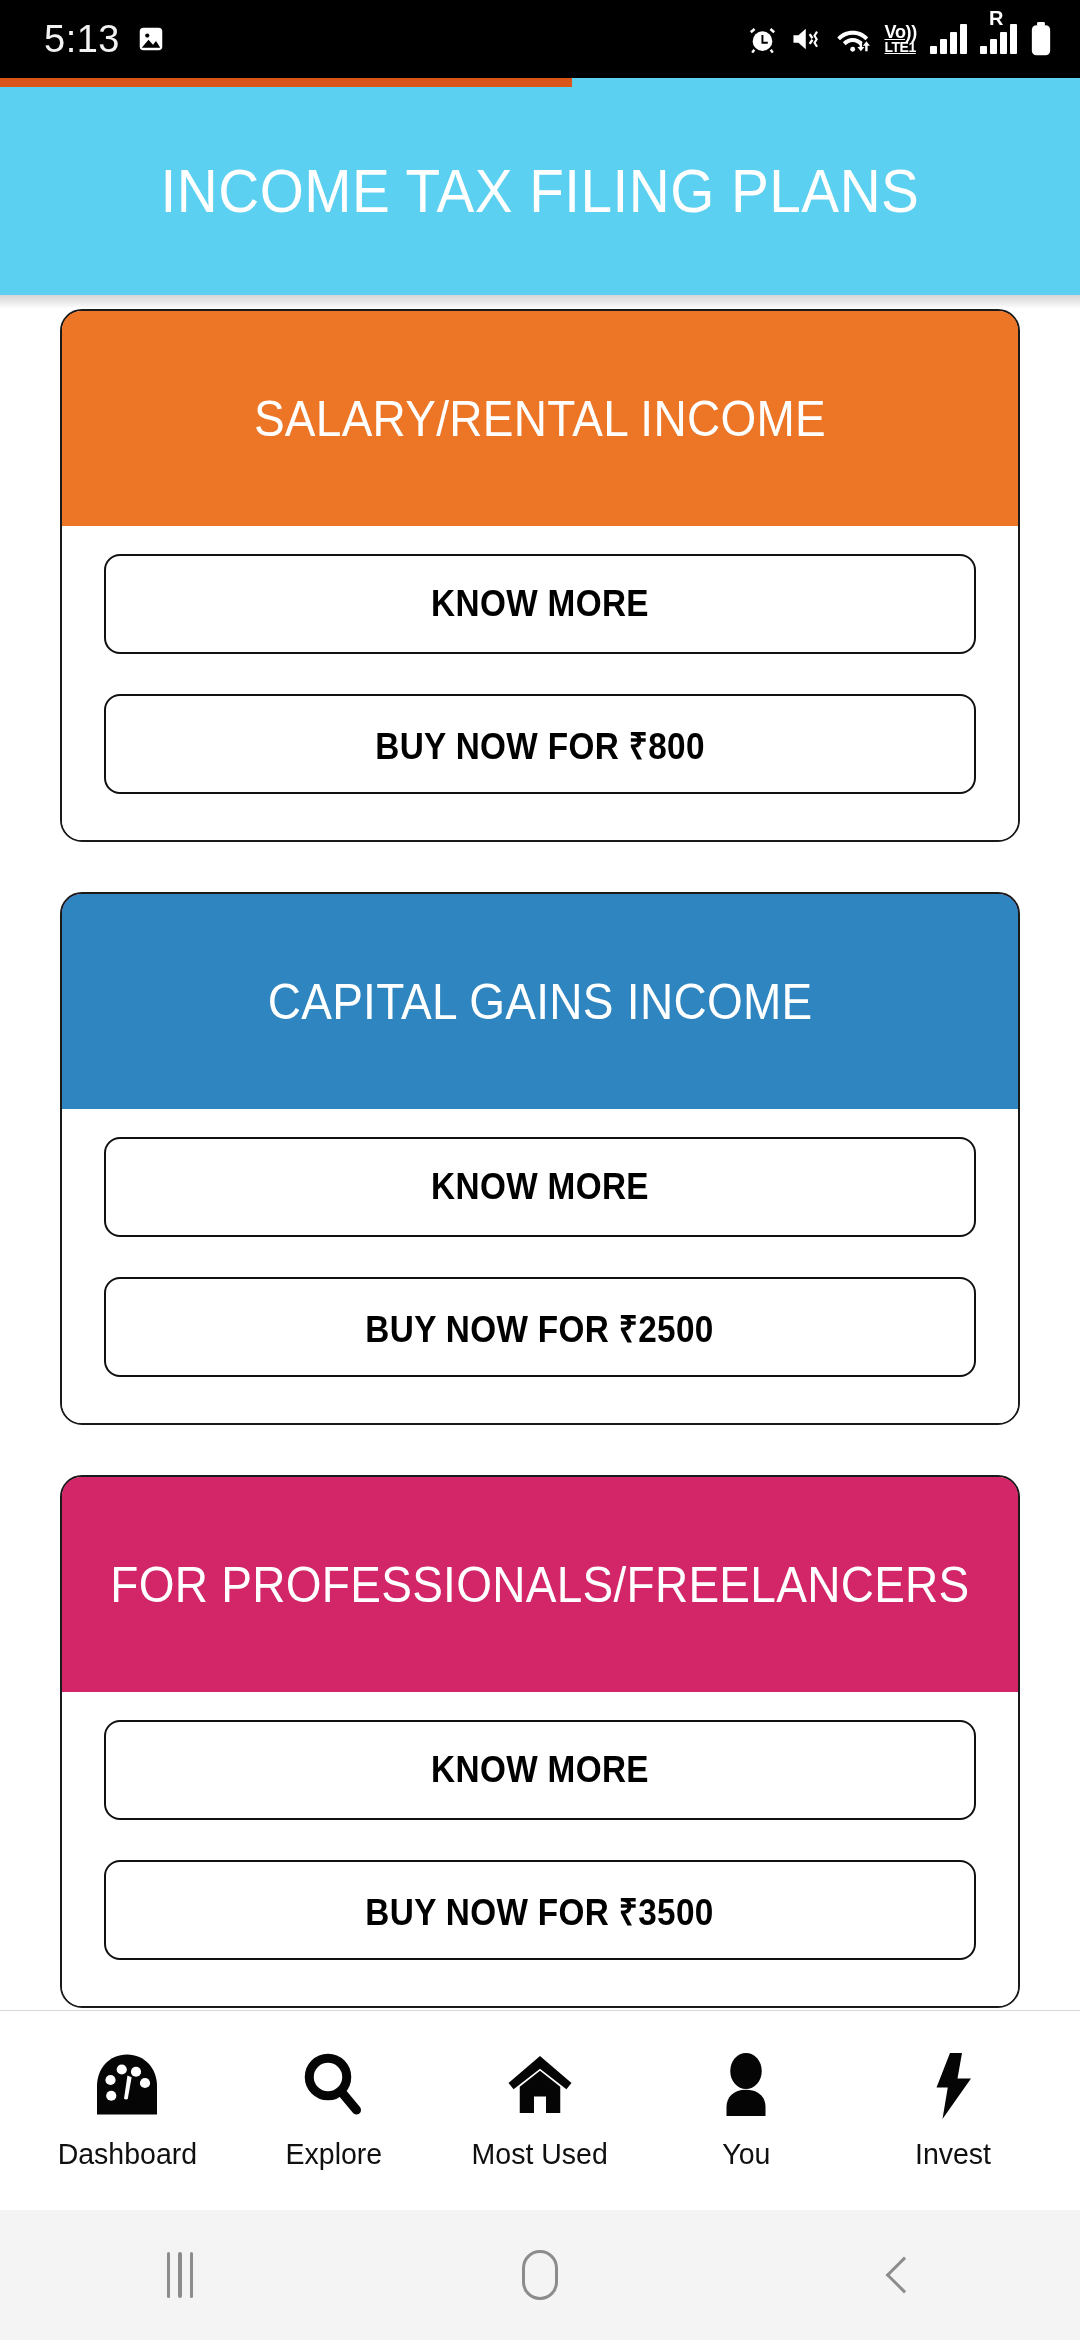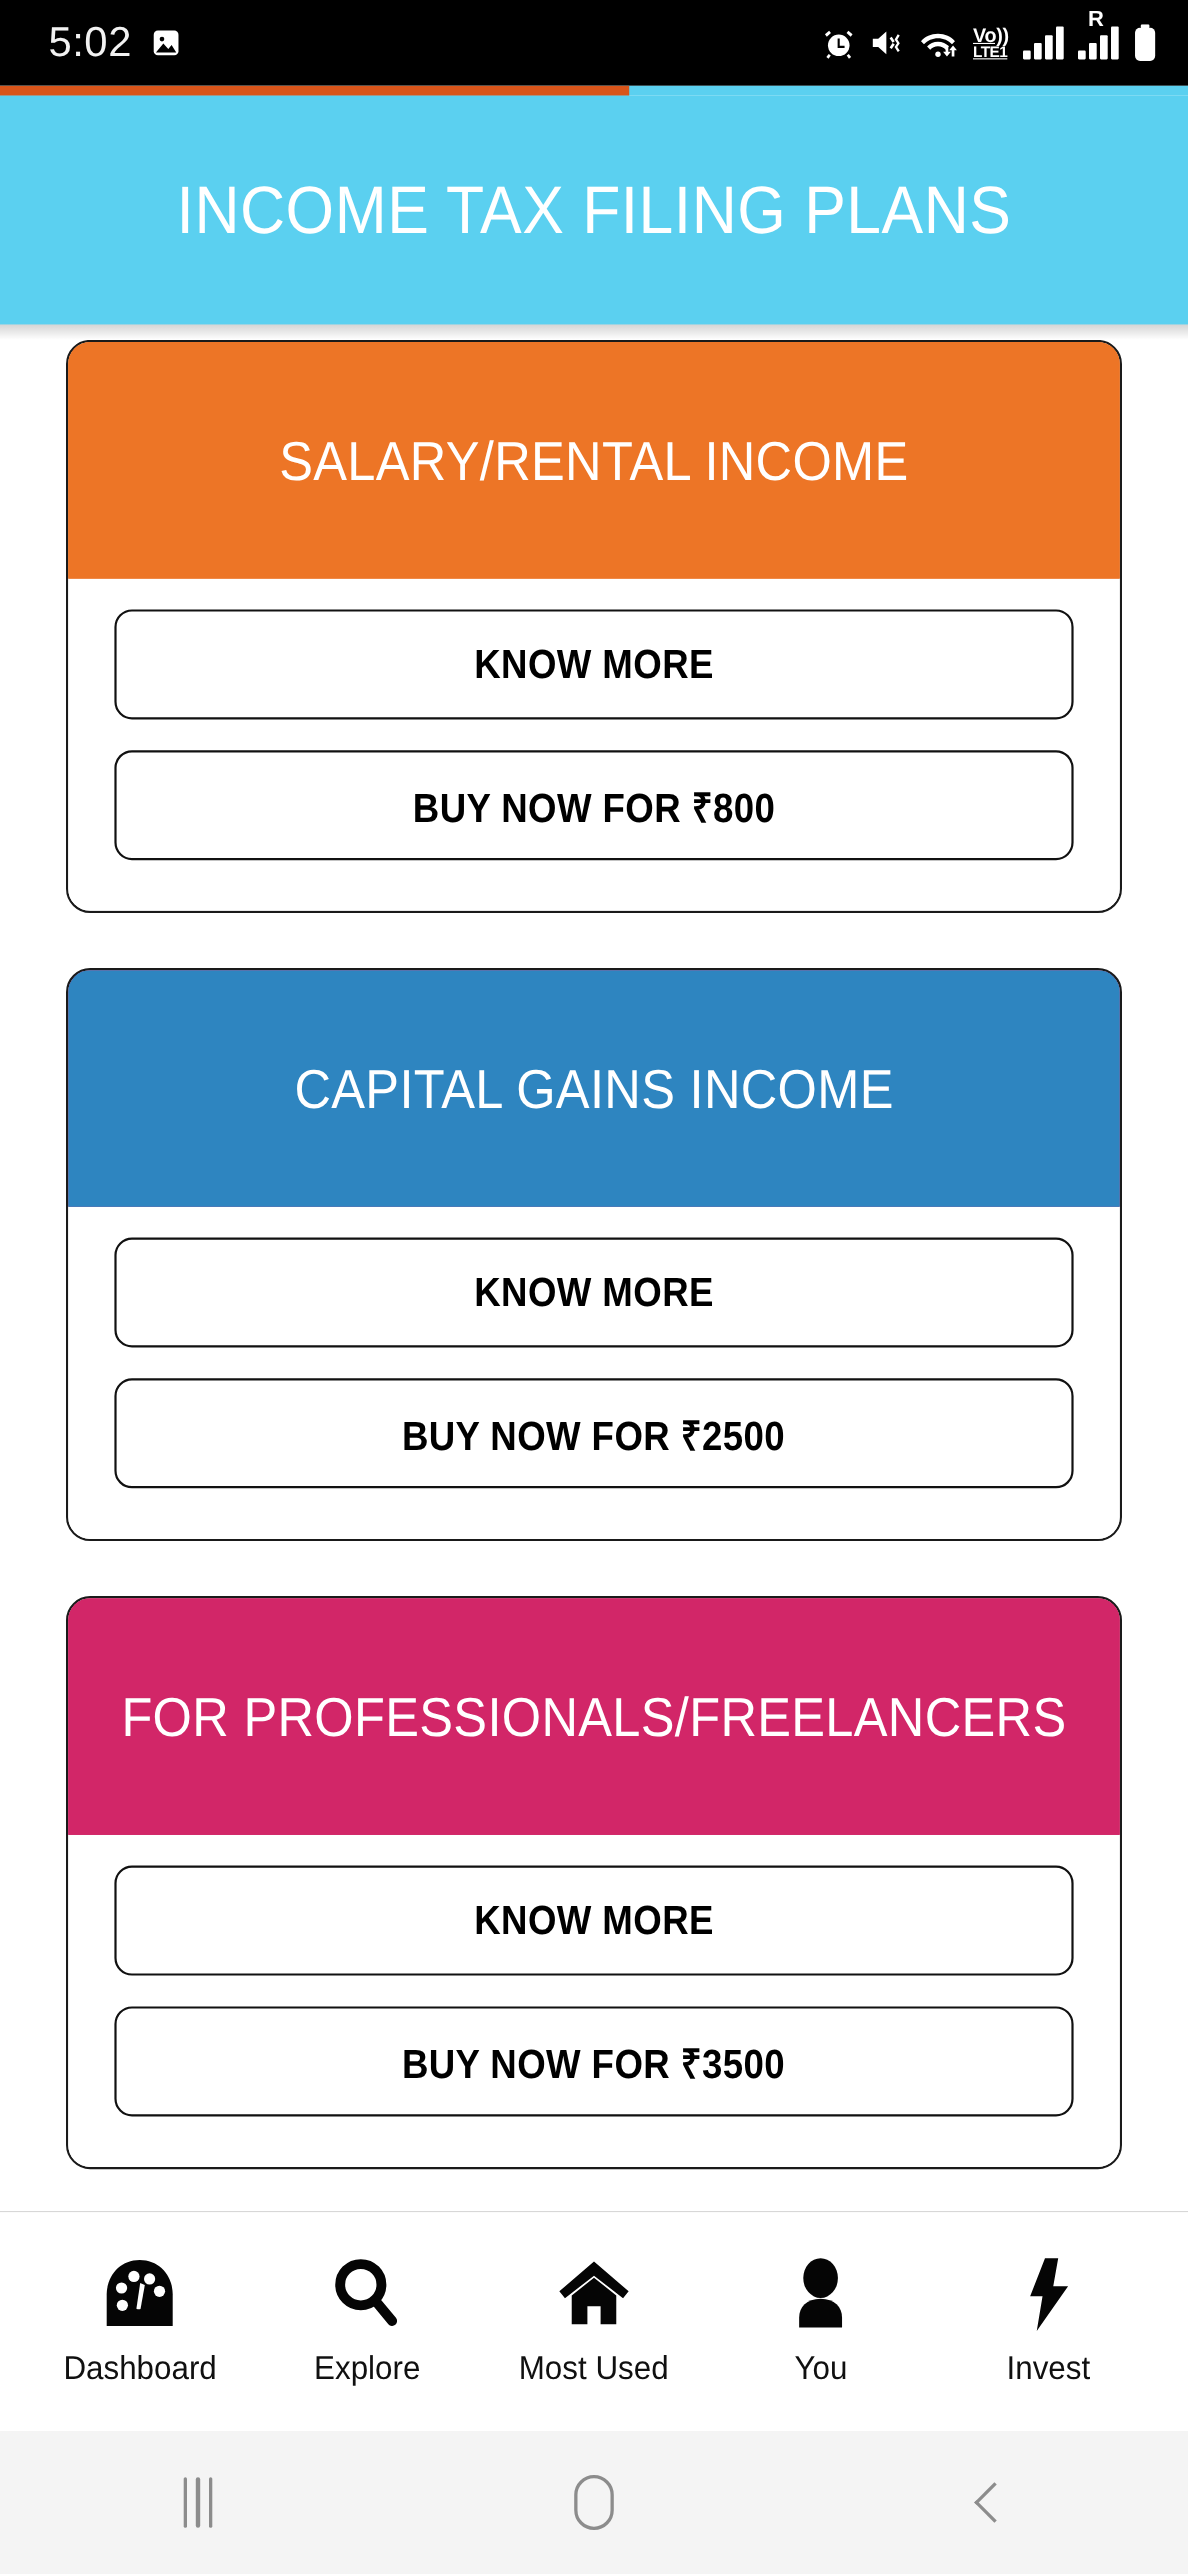--- a/index.html
+++ b/index.html
@@ -84,21 +84,21 @@
   }
   .card-body{ padding:28px 42px 46px 42px; background:#fff; }
   .plan-btn{
     display:block; width:100%; height:100px;
     background:#ffffff; border:2px solid #111111; border-radius:16px;
     font-family:"Liberation Sans", sans-serif;
     font-size:37px; font-weight:700; color:#000000;
     letter-spacing:.4px; cursor:pointer;
     transform:none;
   }
-  .plan-btn + .plan-btn{ margin-top:28px; }
+  .plan-btn + .plan-btn{ margin-top:40px; }
   .plan-btn span{ display:inline-block; transform:scaleX(.9); }
 
   
   .bottom-nav{
     position:absolute; bottom:130px; left:0; width:1080px; height:200px;
     background:#ffffff; border-top:1.5px solid #d7d7d7;
     display:flex; align-items:center; justify-content:space-around;
     padding:0 24px;
   }
   .nav-item{
@@ -126,21 +126,21 @@
              border-bottom:3.5px solid #8c8c8c; transform:rotate(45deg);
              margin-left:8px; }
 </style>
 </head>
 <body>
 
 <div id="screen">
 
   <div class="statusbar">
     <div class="sb-left">
-      <span class="sb-time">5:02</span>
+      <span class="sb-time">5:13</span>
       <span class="sb-ico">
         <svg width="30" height="30" viewBox="0 0 24 24">
           <rect x="3" y="3" width="18" height="18" rx="3" fill="#ffffff"></rect>
           <circle cx="9" cy="9.2" r="1.7" fill="#000000"></circle>
           <path d="M4.6 19 L10 12.5 L13.6 16.5 L16 13.6 L19.4 19 Z" fill="#000000"></path>
         </svg>
       </span>
     </div>
 
     <div class="sb-right">

